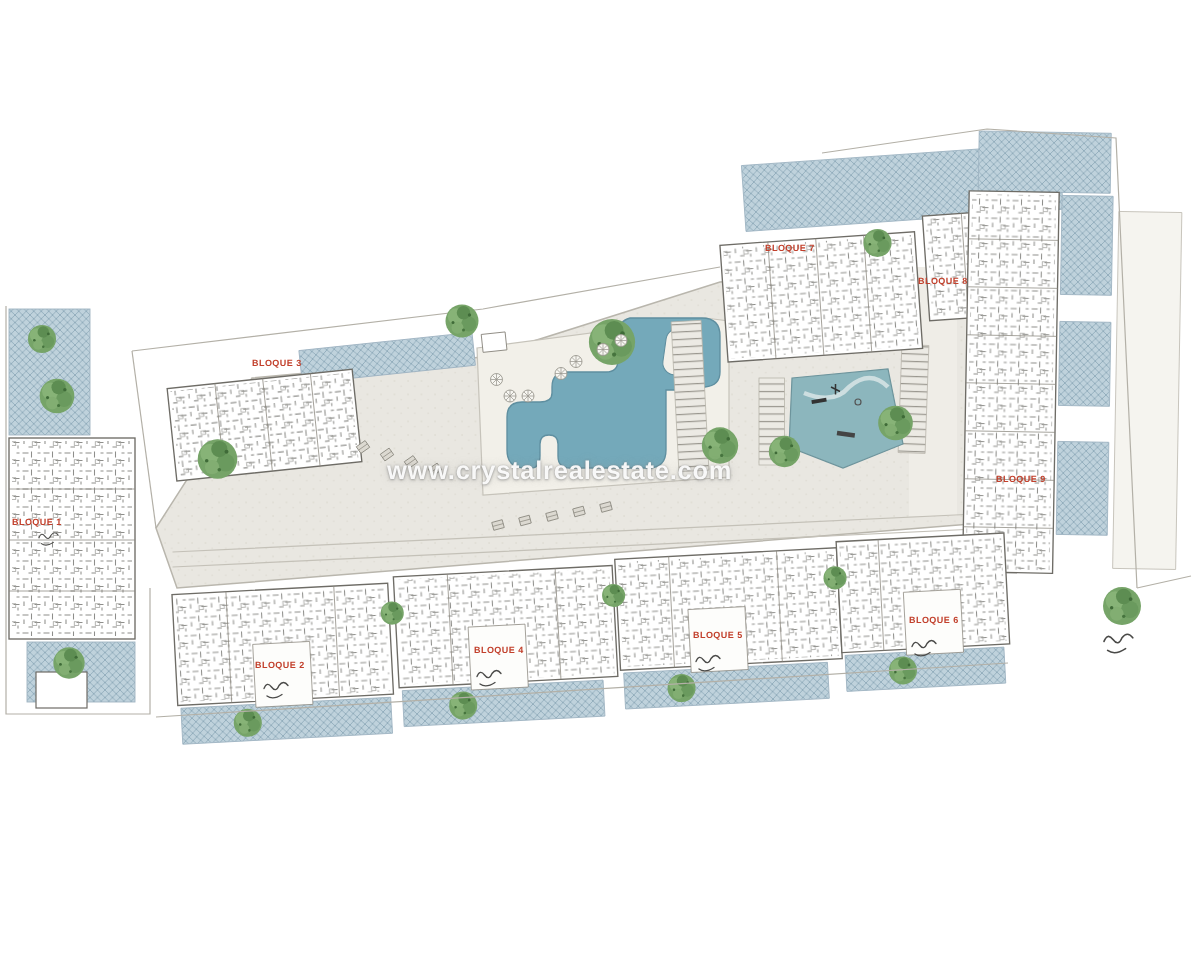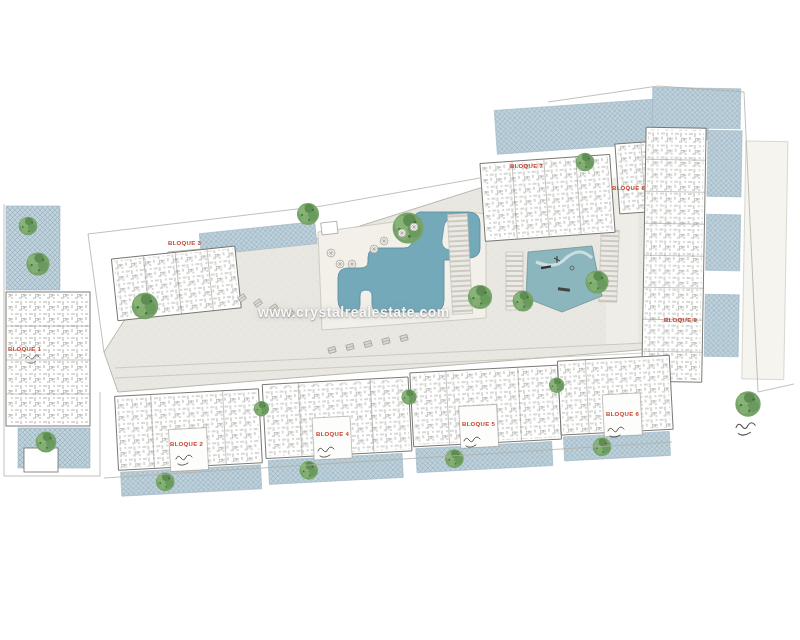--- a/index.html
+++ b/index.html
@@ -2,21 +2,21 @@
 <html><head>
 <meta charset="utf-8">
 <style>
   html,body{margin:0;padding:0;background:#ffffff;}
   .canvas{position:relative;width:800px;height:640px;background:#ffffff;overflow:hidden;
           font-family:"Liberation Sans", sans-serif;}
   .plan-svg{position:absolute;left:0;top:0;}
   .blk-label{position:absolute;font-size:6px;font-weight:bold;color:#c2402c;
              letter-spacing:.3px;white-space:nowrap;line-height:6px;}
   .watermark{position:absolute;left:258px;top:304px;width:300px;
-             font-size:14px;font-weight:bold;letter-spacing:.5px;
+             font-size:17px;font-weight:bold;letter-spacing:.5px;
              color:rgba(255,255,255,.93);
              text-shadow:0 1px 2px rgba(110,110,110,.55),0 0 1px rgba(130,130,130,.5),0 0 6px rgba(160,160,160,.35);
              white-space:nowrap;}
 </style>
 </head>
 <body>
 
 <div class="canvas">
 
 <svg class="plan-svg" width="800" height="640" viewBox="0 0 800 640">

